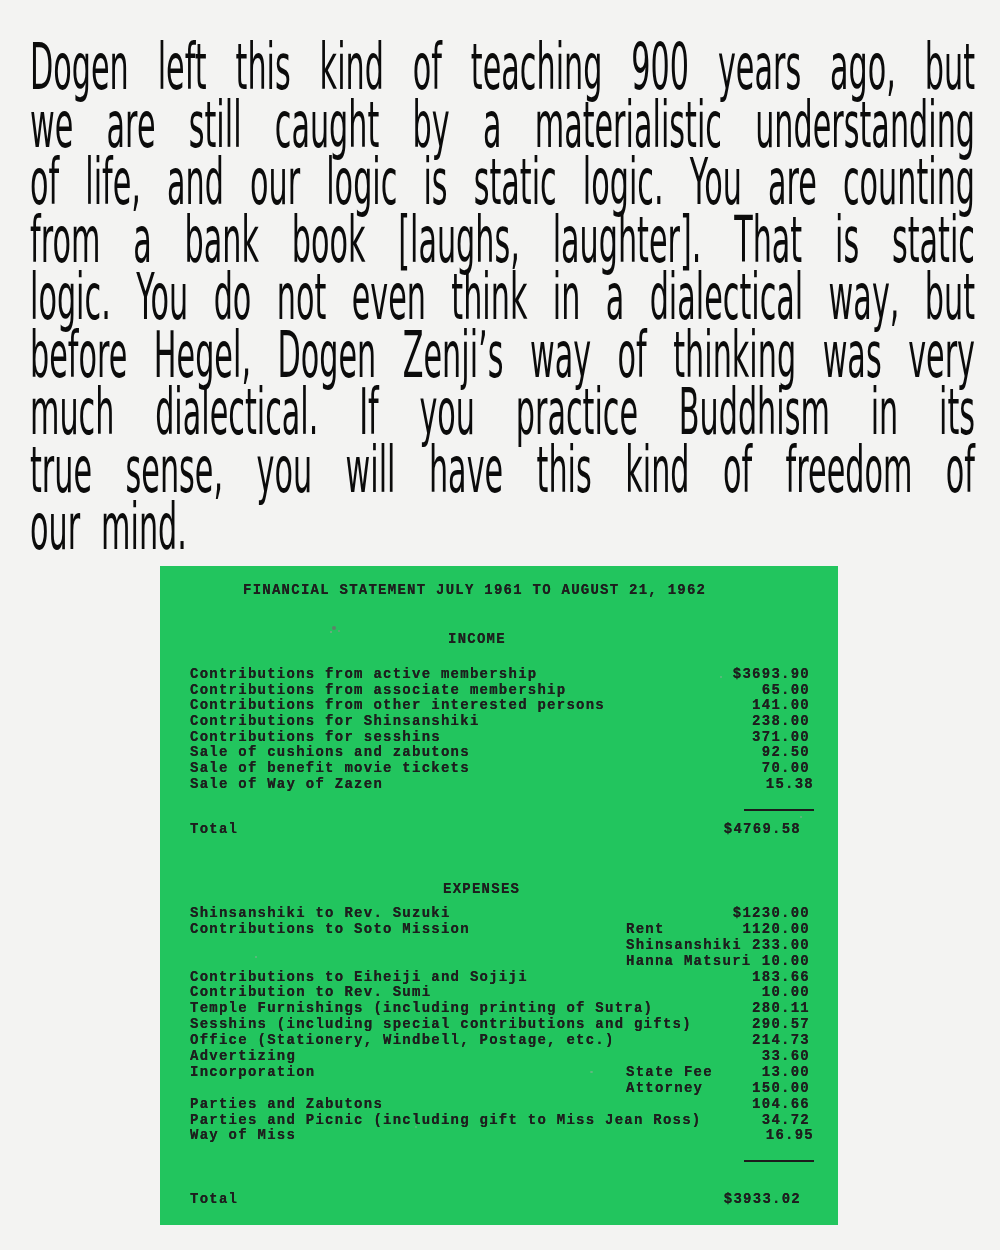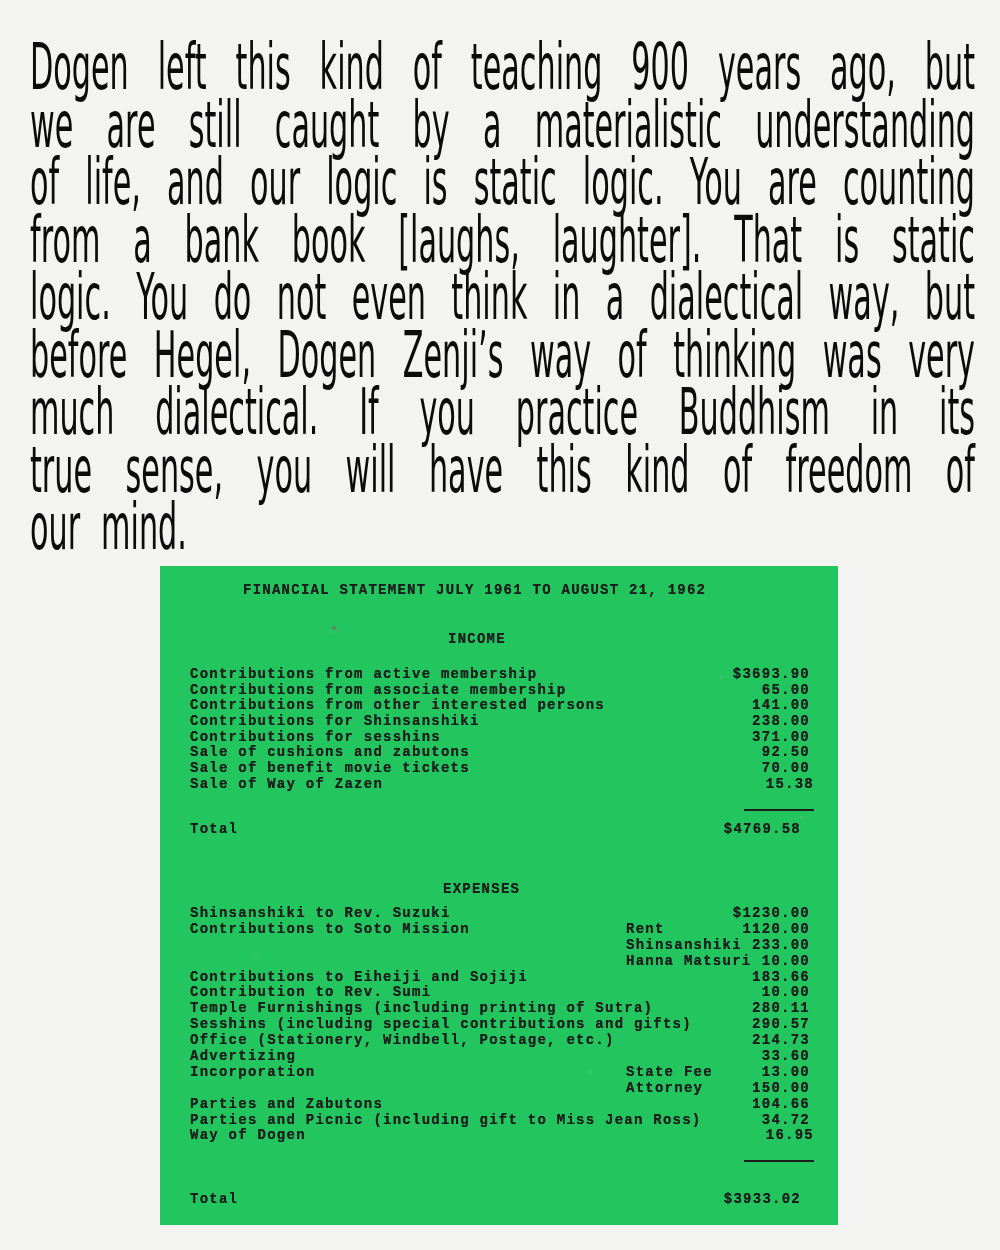--- a/index.html
+++ b/index.html
@@ -209,21 +209,21 @@
       </div>
       <div class="tw trow">
         <span class="lbl">Parties and Zabutons</span>
         <span class="amt">104.66</span>
       </div>
       <div class="tw trow">
         <span class="lbl">Parties and Picnic (including gift to Miss Jean Ross)</span>
         <span class="amt">34.72</span>
       </div>
       <div class="tw trow">
-        <span class="lbl">Way of Dogen</span>
+        <span class="lbl">Way of Miss</span>
         <span class="amt ul">16.95</span>
       </div>
     </div>
 
   <div class="tw total-row total-expense">
     <span class="lbl">Total</span>
     <span class="amt">$3933.02</span>
   </div>
 </div>
 

